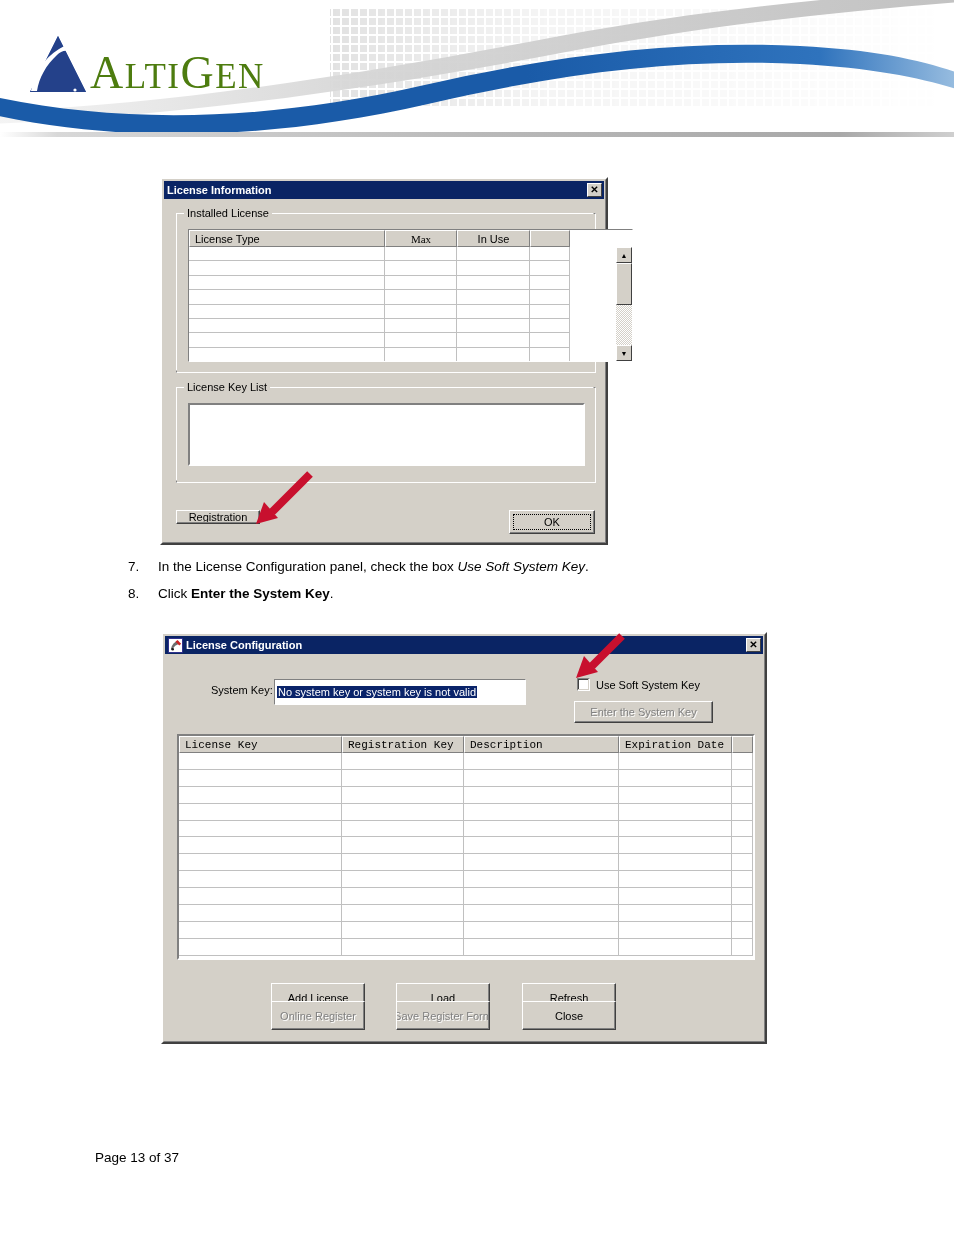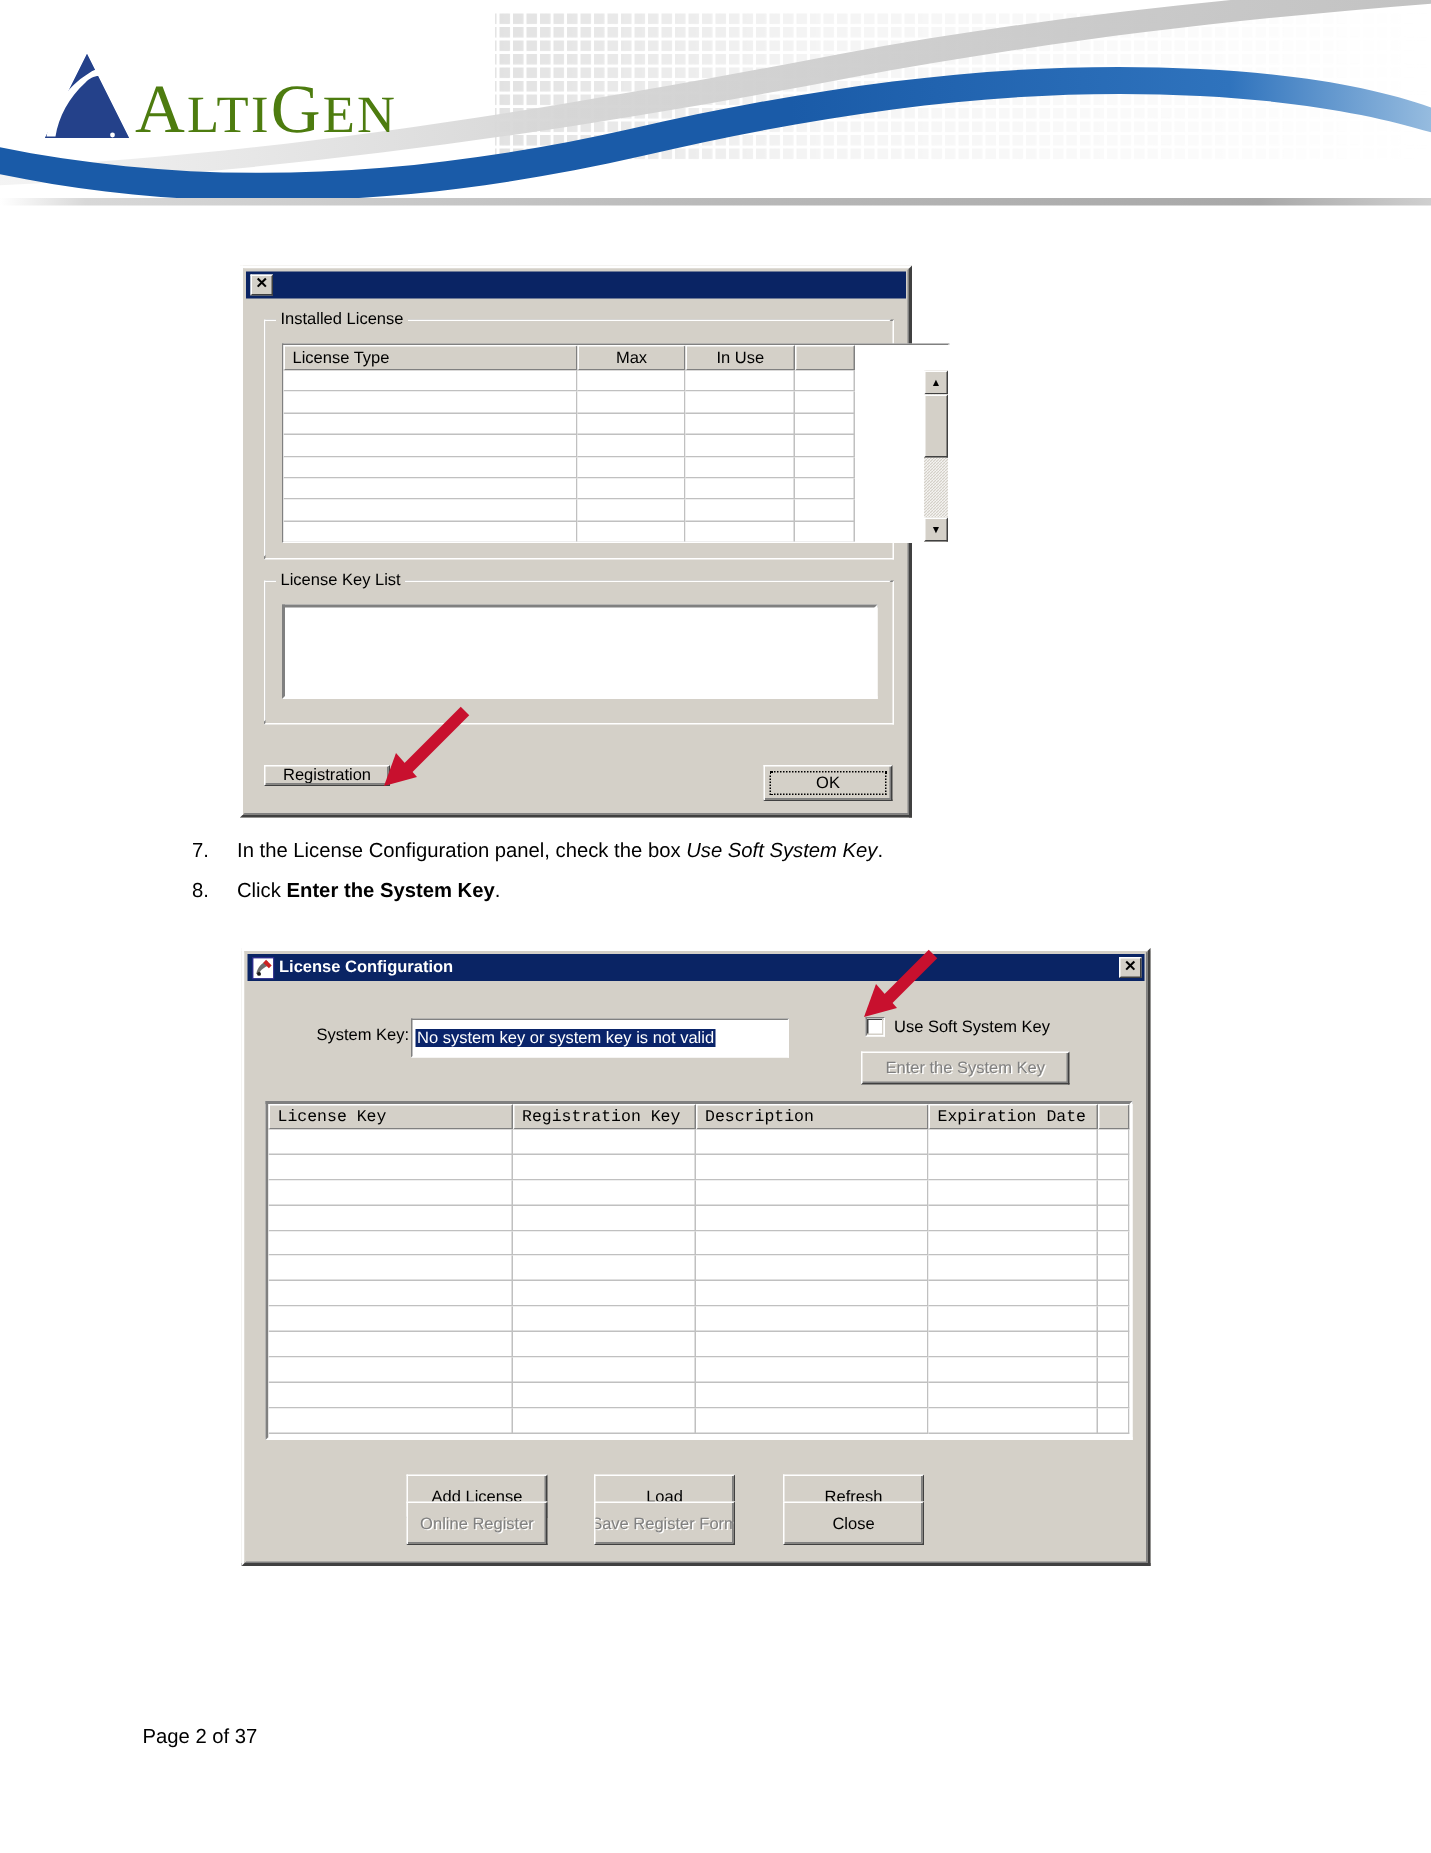--- a/index.html
+++ b/index.html
@@ -423,33 +423,34 @@
     </svg>
     <div class="logo-text"><span class="cap">A</span><span class="sm">LTI</span><span class="cap">G</span><span class="sm">EN</span></div>
   </div>
 </div>
 <div class="header-rule"></div>
 
 <div class="win-dialog" id="dlg1" style="left:160px; top:177px; width:448px; height:368px;">
   <div class="inner-frame"></div>
 
   <div class="titlebar">
+    <span class="title-text">License Information</span>
     <div class="close-btn">✕</div>
   </div>
 
   <div class="groupbox" style="left:14px; top:34px; width:420px; height:160px;">
     <div class="gb-inner"></div>
     <span class="gb-label">Installed License</span>
   </div>
 
   <div class="sunken" style="left:26px; top:50px; width:445px; height:133px; padding:16px;">
     <div class="grid" id="grid1" style="left:0; top:0; right:0; bottom:0; width:100%; height:100%;">
       <div class="grid-head" id="grid1-head">
           <div class="hcell" style="width: 196px;">License Type</div>
-          <div class="hcell center" style="width: 72px;">Max</div>
+          <div class="hcell center" style="width: 72px; font-family: Liberation Serif, serif;">Max</div>
           <div class="hcell center" style="width: 73px;">In Use</div>
           <div class="hcell center" style="width: 40px;"></div>
         </div>
       <div id="grid1-body">
           <div class="grid-row" style="height: 14.4px;">
             <div class="cell" style="width: 196px;"></div>
             <div class="cell" style="width: 72px;"></div>
             <div class="cell" style="width: 73px;"></div>
             <div class="cell" style="width: 40px;"></div>
           </div>
@@ -697,14 +698,14 @@
 </div>
 
 <svg class="arrow-svg" style="left:570px; top:632px; width:60px; height:50px;" viewBox="0 0 60 50">
   <g>
     <path d="M52 4 L22 34" stroke="#c8102e" stroke-width="8" stroke-linecap="butt"></path>
     <path d="M6 46 L28 40 L14 24 Z" fill="#c8102e"></path>
   </g>
 </svg>
 
 <div class="footer">
-  <span>Page 2 of 37</span>
+  <span>Page 13 of 37</span>
 </div>
 
 </body></html>

